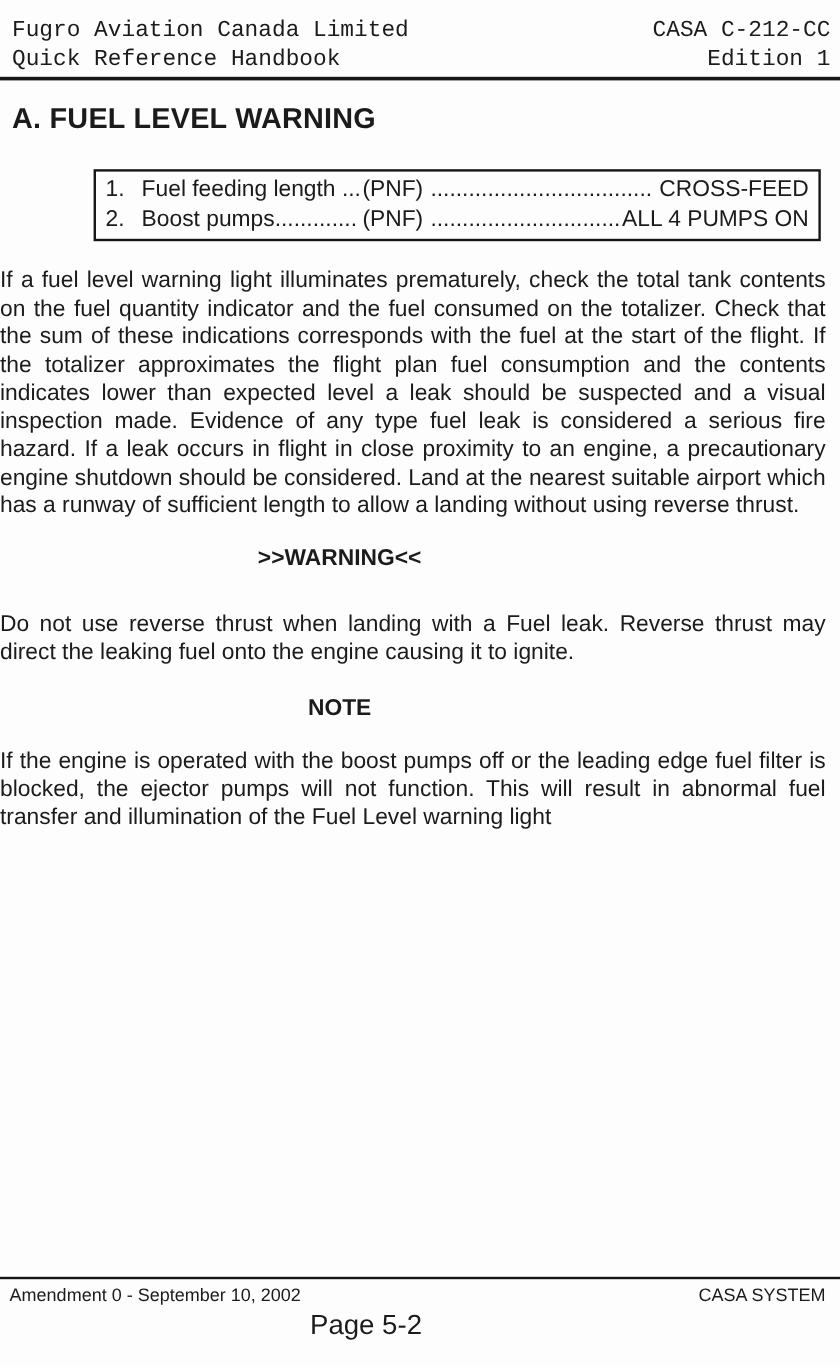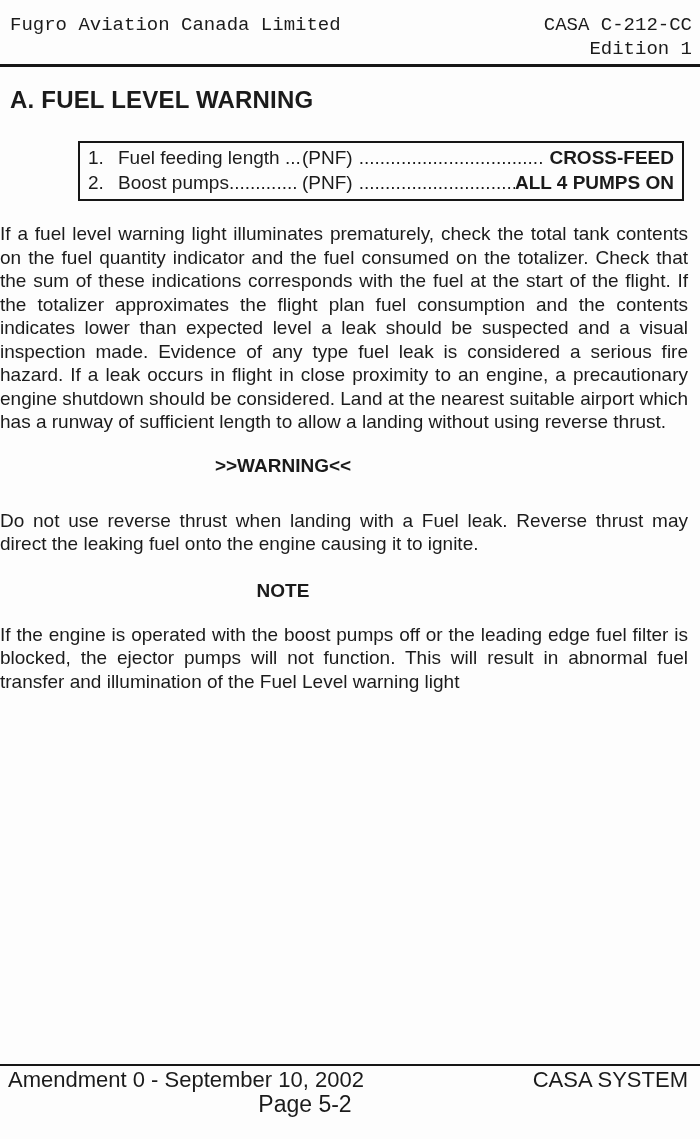--- a/index.html
+++ b/index.html
@@ -33,21 +33,21 @@
     margin: 27px 16px 0 78px;
     border: 2px solid #161616;
     padding: 2px 8px 4px 8px;
     font-size: 19px; line-height: 25px;
   }
   .checklist-row { display: flex; align-items: baseline; }
   .step-number { width: 30px; flex: none; }
   .step-item { width: 184px; flex: none; white-space: nowrap; overflow: hidden; }
   .step-actor { flex: none; margin-right: 6px; }
   .leader-dots { flex: 1; overflow: hidden; white-space: nowrap; }
-  .step-action { flex: none; font-weight: bold; white-space: nowrap; }
+  .step-action { flex: none; font-weight: normal; white-space: nowrap; }
   .checklist-row.row1 .step-action { margin-left: 6px; }
   
   .body-col { margin-right: 12px; }
   .para {
     font-size: 19px; line-height: 23.5px;
     text-align: justify;
     margin: 0;
   }
   .para-main { margin-top: 21px; }
   .mini-heading {
@@ -58,34 +58,35 @@
   .warning-heading { margin-top: 20px; }
   .para-warning { margin-top: 31px; }
   .note-heading { margin-top: 23px; }
   .para-note { margin-top: 20px; }
   
   .footer { position: absolute; left: 0; right: 0; top: 1064px; }
   .footer-rule { height: 2px; background: #161616; width: 100%; }
   .footer-row {
     display: flex; justify-content: space-between;
     padding: 2px 12px 0 8px;
-    font-size: 22px; line-height: 24px;
+    font-size: 15px; line-height: 24px;
   }
   .page-number-line {
     text-align: center; padding-right: 90px;
     font-size: 23px; line-height: 24px;
     margin-top: 0;
   }
 </style>
 </head>
 <body>
 
 <div class="header">
   <div class="left">
     <div>Fugro Aviation Canada Limited</div>
+    <div>Quick Reference Handbook</div>
   </div>
   <div class="right">
     <div>CASA C-212-CC</div>
     <div>Edition 1</div>
   </div>
 </div>
 <div class="header-rule"></div>
 
 <h1 class="section-title">A. FUEL LEVEL WARNING</h1>
 

